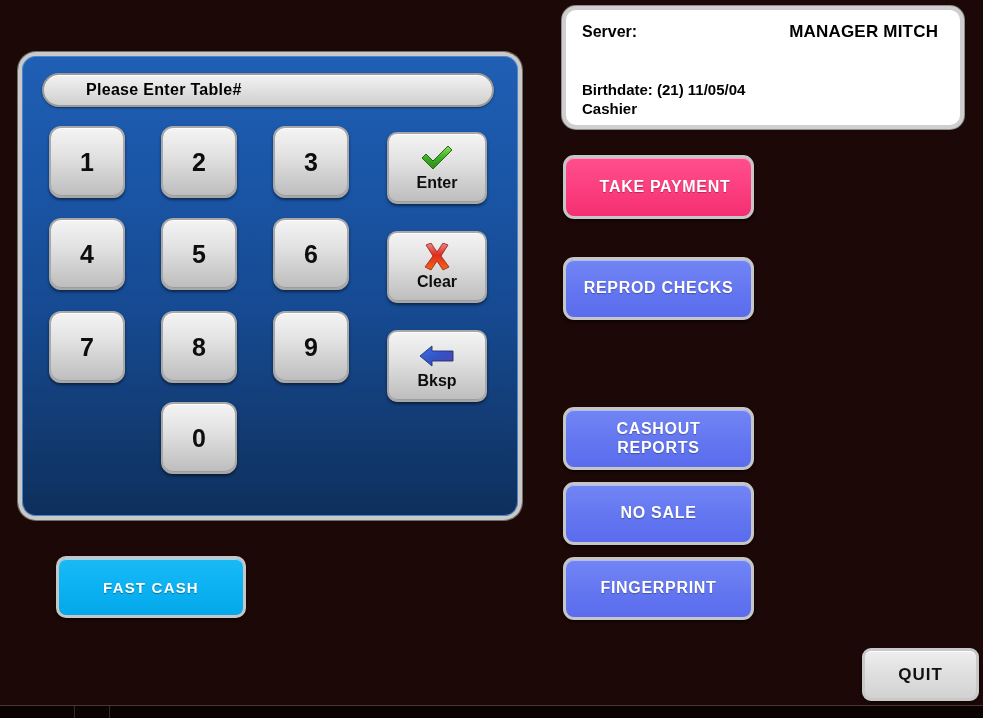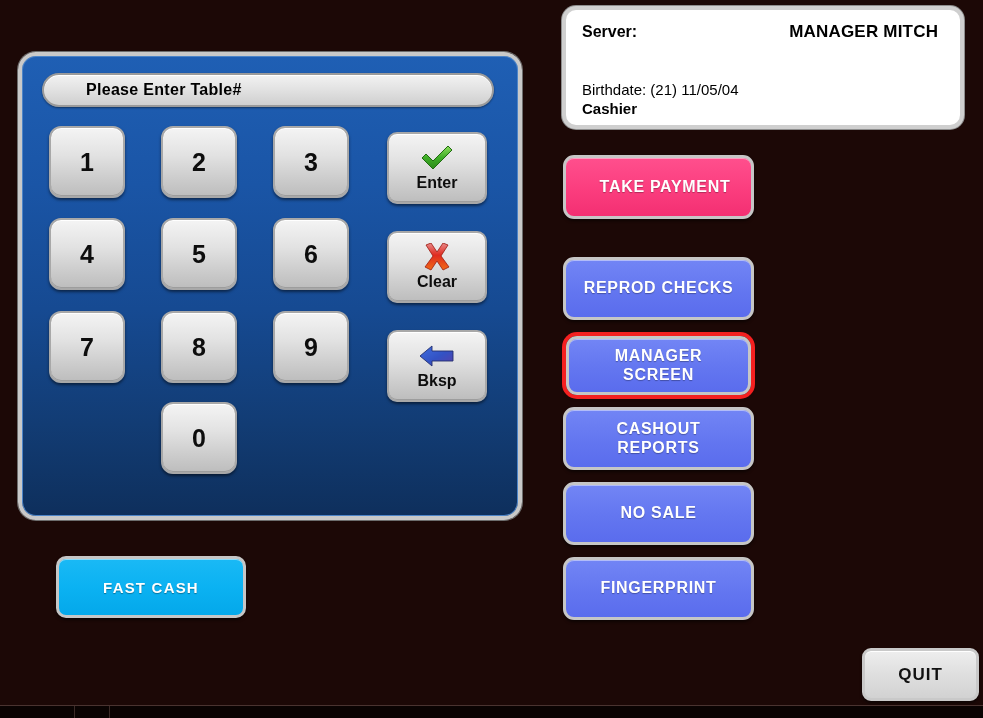--- a/index.html
+++ b/index.html
@@ -146,21 +146,21 @@
   #info-panel .srvname {
     font-size: 17px;
     font-weight: bold;
     color: #000;
     margin-left: 152px;
     letter-spacing: .2px;
   }
   #info-panel .bdate {
     margin-top: 38px;
     font-size: 15px;
-    font-weight: normal;
+    font-weight: bold;
     color: #000;
     line-height: 1.28;
   }
   #info-panel .cashier {
     font-size: 15px;
     font-weight: bold;
     color: #000;
     line-height: 1.28;
   }
 
@@ -341,24 +341,20 @@
 
   <div class="rbtn pink" style="left:563px; top:155px; width:191px; height:64px;padding-left:13px;">
     <span>TAKE  PAYMENT</span>
   </div>
 
   <div class="rbtn blue" style="left:563px; top:257px; width:191px; height:63px;">
     <span>REPROD CHECKS</span>
   </div>
 
 
-  <div class="rbtn blue selected" style="left:566px; top:336px; width:185px; height:59px;">
-    <span style="white-space:pre-line;">MANAGER
-SCREEN</span>
-  </div>
 
   <div class="rbtn blue" style="left:563px; top:407px; width:191px; height:63px;">
     <span style="white-space:pre-line;">CASHOUT
 REPORTS</span>
   </div>
 
   <div class="rbtn blue" style="left:563px; top:482px; width:191px; height:63px;">
     <span>NO SALE</span>
   </div>
 

